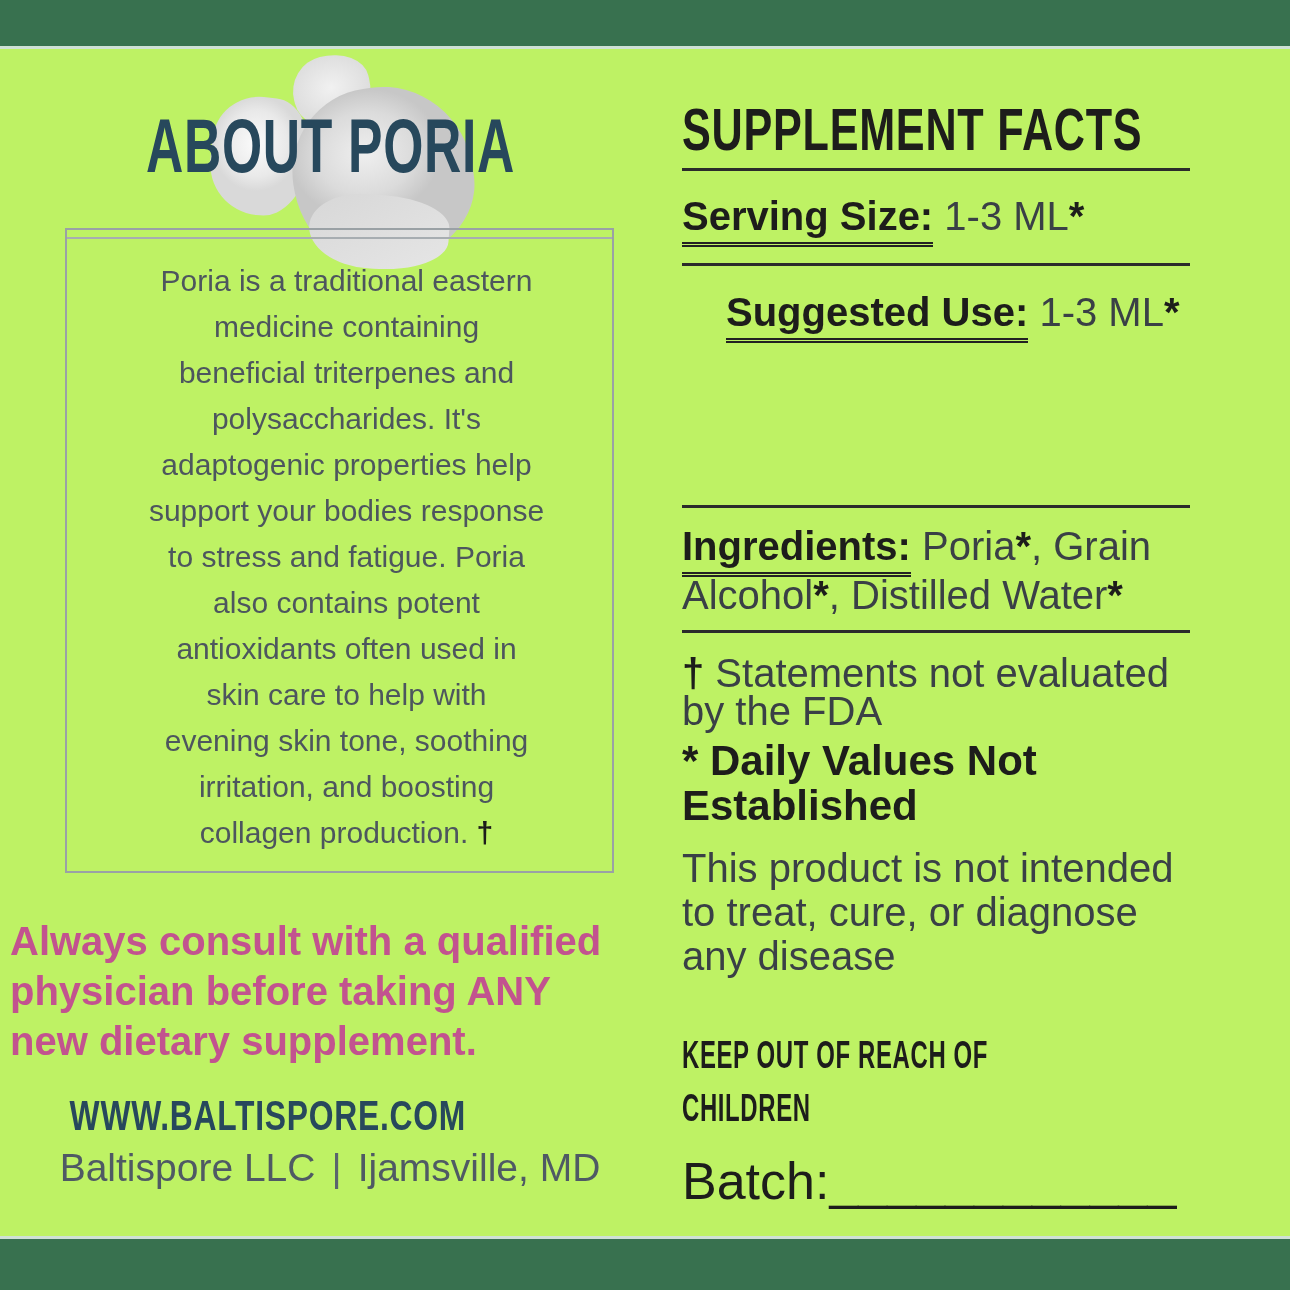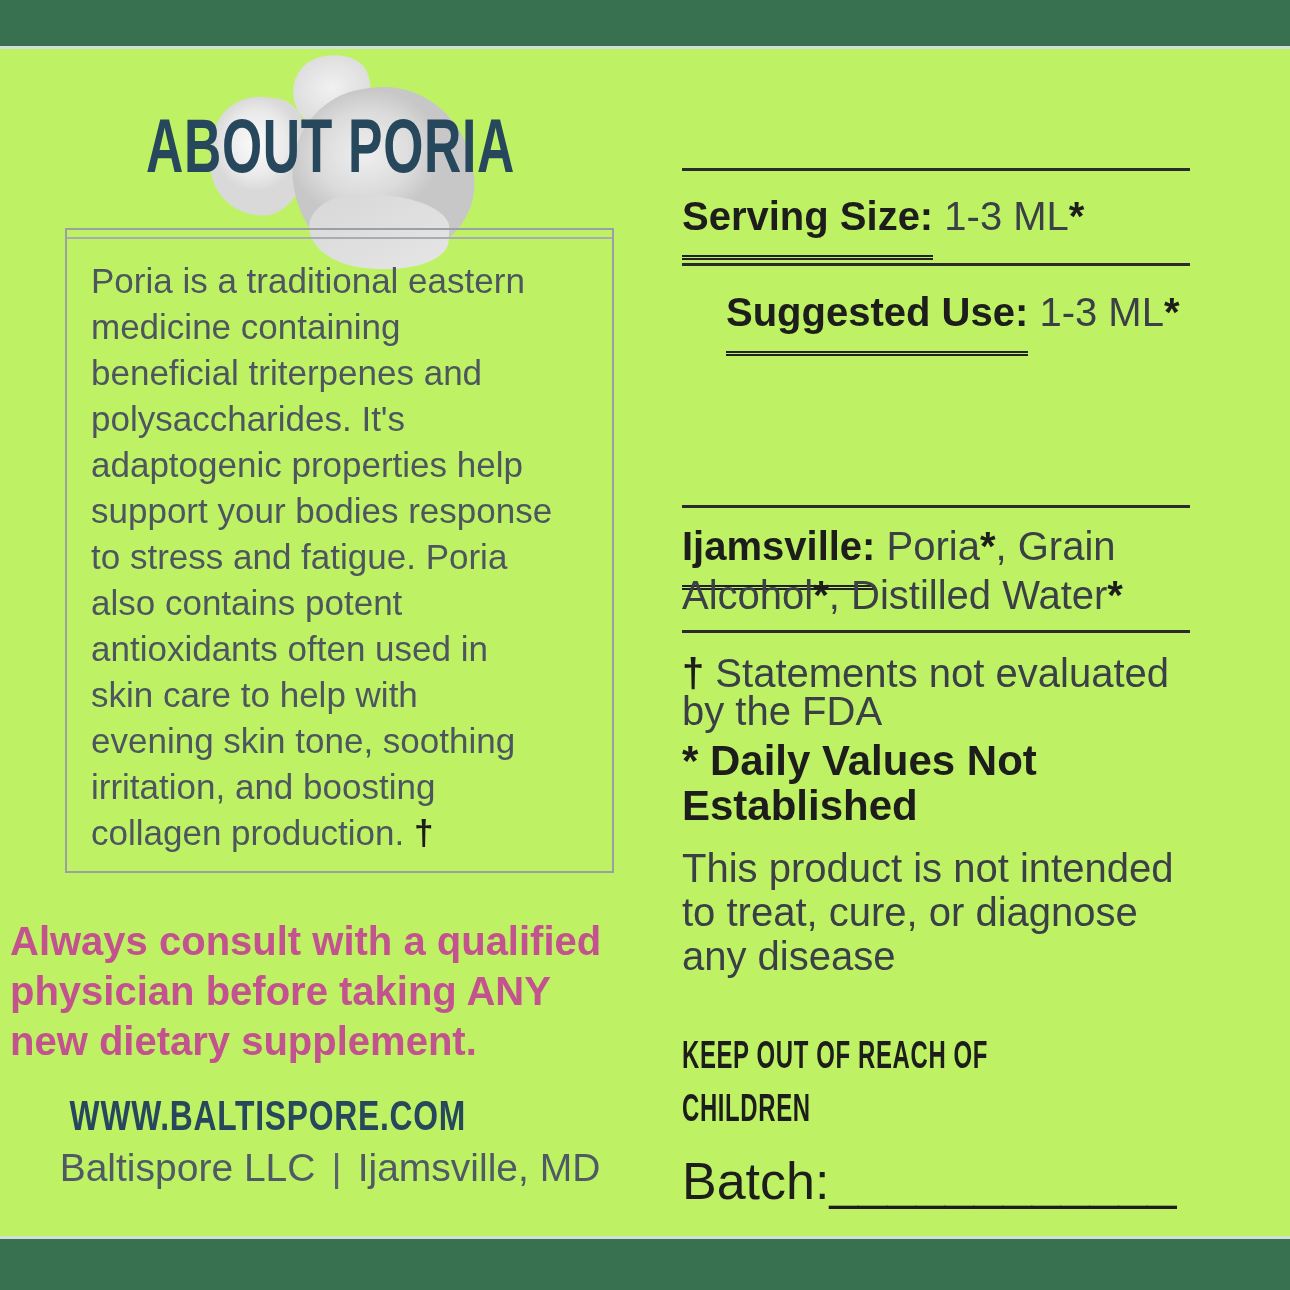--- a/index.html
+++ b/index.html
@@ -27,22 +27,22 @@
   .b4{left:104px;top:140px;width:140px;height:74px;border-radius:45% 55% 60% 50%/55% 45% 50% 60%;
       background:linear-gradient(150deg,#d7d7d7,#e6e6e6);transform:rotate(4deg);}
 
   .page-title{position:absolute;left:0;top:106px;width:660px;text-align:center;z-index:2;
       font-size:76px;font-weight:700;color:#27485C;line-height:80px;}
   .page-title .cx{transform:scaleX(0.68);letter-spacing:1px;}
 
   .about-box{position:absolute;left:65px;top:228px;width:549px;height:645px;
       border:2px solid #9aa1a5;box-sizing:border-box;z-index:1;}
   .about-box .inner-rule{position:absolute;top:7px;left:0;right:0;height:0;border-top:2px solid #a7adb1;}
-  .about-text{position:absolute;top:28px;left:24px;right:10px;text-align:left;
-      font-size:35px;line-height:46px;color:#4d565e;white-space:pre-line;}
+  .about-text{position:absolute;top:28px;left:24px;right:10px;text-align:center;
+      font-size:30px;line-height:46px;color:#4d565e;white-space:pre-line;}
   .dagger{font-weight:700;color:#1d1d1b;}
 
   .consult{position:absolute;left:10px;top:916px;width:640px;
       font-size:40px;line-height:50px;font-weight:700;color:#C2538F;white-space:pre-line;}
 
   .website{position:absolute;left:0;top:1092px;width:660px;
       font-size:43px;font-weight:700;color:#27485C;line-height:46px;}
   .website .cx{transform:scaleX(0.74);letter-spacing:1px;}
 
   .company-line{position:absolute;left:0;top:1146px;width:660px;text-align:center;
@@ -50,21 +50,21 @@
   .company-line .sep{margin:0 16px;color:#5a646d;}
 
   
   .rc{position:absolute;left:682px;width:575px;color:#3a4046;}
   .rule{position:absolute;left:682px;width:508px;height:3px;background:#2b2b2b;}
 
   .sf-heading{top:98px;font-size:60px;font-weight:700;color:#1d1d1b;line-height:64px;}
   .sf-heading .cx{transform-origin:left center;transform:scaleX(0.72);letter-spacing:1px;}
 
   .facts-line{font-size:40px;line-height:48px;white-space:pre-line;}
-  .lbl{font-weight:700;color:#1d1d1b;border-bottom:5px double #222;padding-bottom:17px;}
+  .lbl{font-weight:700;color:#1d1d1b;border-bottom:5px double #222;padding-bottom:4px;}
   .light{color:#3a4046;}
   .ast{font-weight:700;color:#1d1d1b;}
 
   .serving{top:192px;}
   .use-head{top:288px;margin-left:44px;}
   .use-body{top:342px;line-height:47px;}
   .ingredients{top:522px;line-height:49px;}
   .fda{top:654px;line-height:38px;}
   .daily{top:738px;font-size:42px;line-height:45px;font-weight:700;color:#1d1d1b;white-space:pre-line;}
   .disclaimer{top:846px;font-size:40px;line-height:44px;white-space:pre-line;}
@@ -111,29 +111,32 @@
   <div class="consult">Always consult with a qualified
 physician before taking ANY
 new dietary supplement.</div>
 
   <div class="website">
     <span class="cx">WWW.BALTISPORE.COM</span>
   </div>
 
   <div class="company-line"><span>Baltispore LLC</span><span class="sep">|</span><span>Ijamsville, MD</span></div>
 
+  <div class="rc sf-heading">
+    <span class="cx">SUPPLEMENT FACTS</span>
+  </div>
   <div class="rule" style="top:168px"></div>
 
   <div class="rc facts-line serving"><span class="lbl">Serving Size:</span><span class="light"> 1-3 ML</span><span class="ast">*</span></div>
   <div class="rule" style="top:263px"></div>
 
   <div class="rc facts-line use-head"><span class="lbl">Suggested Use:</span><span class="light"> 1-3 ML</span><span class="ast">*</span></div>
   <div class="rule" style="top:505px"></div>
 
-  <div class="rc facts-line ingredients"><span class="lbl">Ijamsville:</span><span class="light"> Poria</span><span class="ast">*</span><span class="light">, Grain
+  <div class="rc facts-line ingredients"><span class="lbl">Ingredients:</span><span class="light"> Poria</span><span class="ast">*</span><span class="light">, Grain
 Alcohol</span><span class="ast">*</span><span class="light">, Distilled Water</span><span class="ast">*</span></div>
   <div class="rule" style="top:630px"></div>
 
   <div class="rc daily">* Daily Values Not
 Established</div>
 
   <div class="rc facts-line fda"><span class="dagger">† </span><span class="light">Statements not evaluated
 by the FDA</span></div>
 
   <div class="rc disclaimer">This product is not intended

